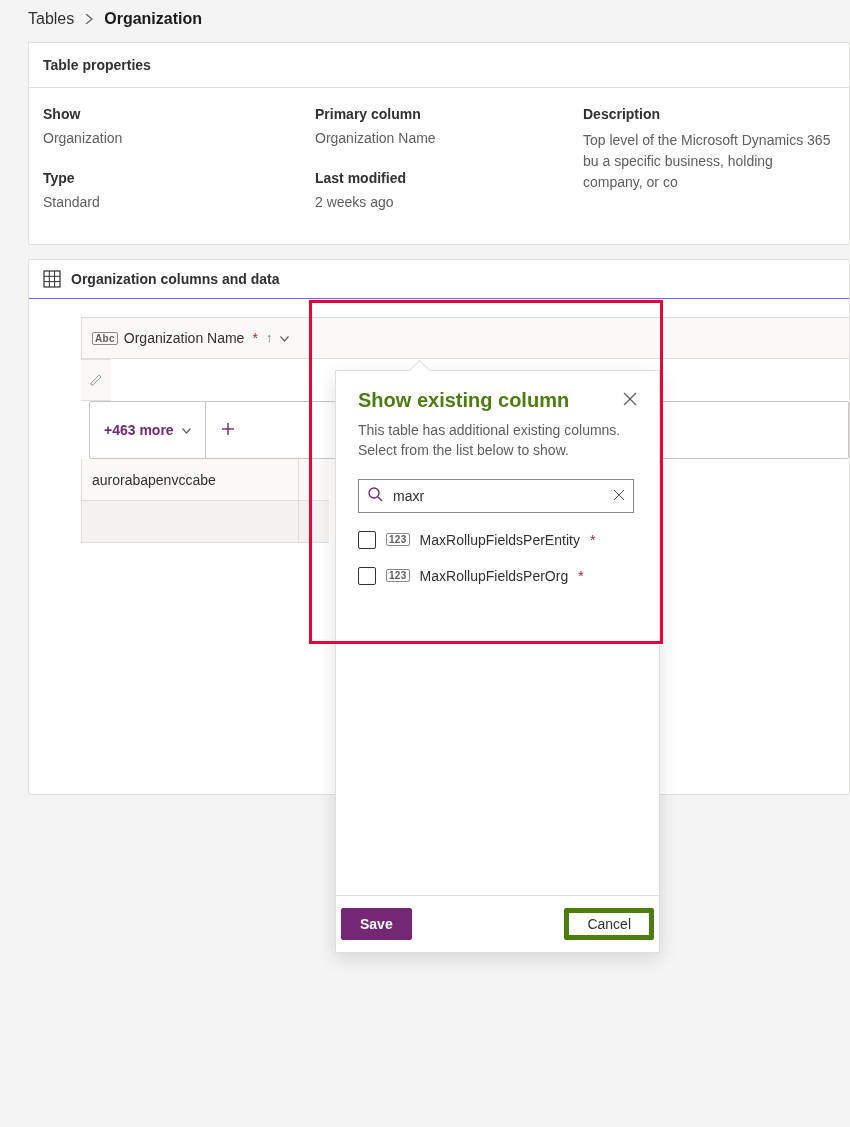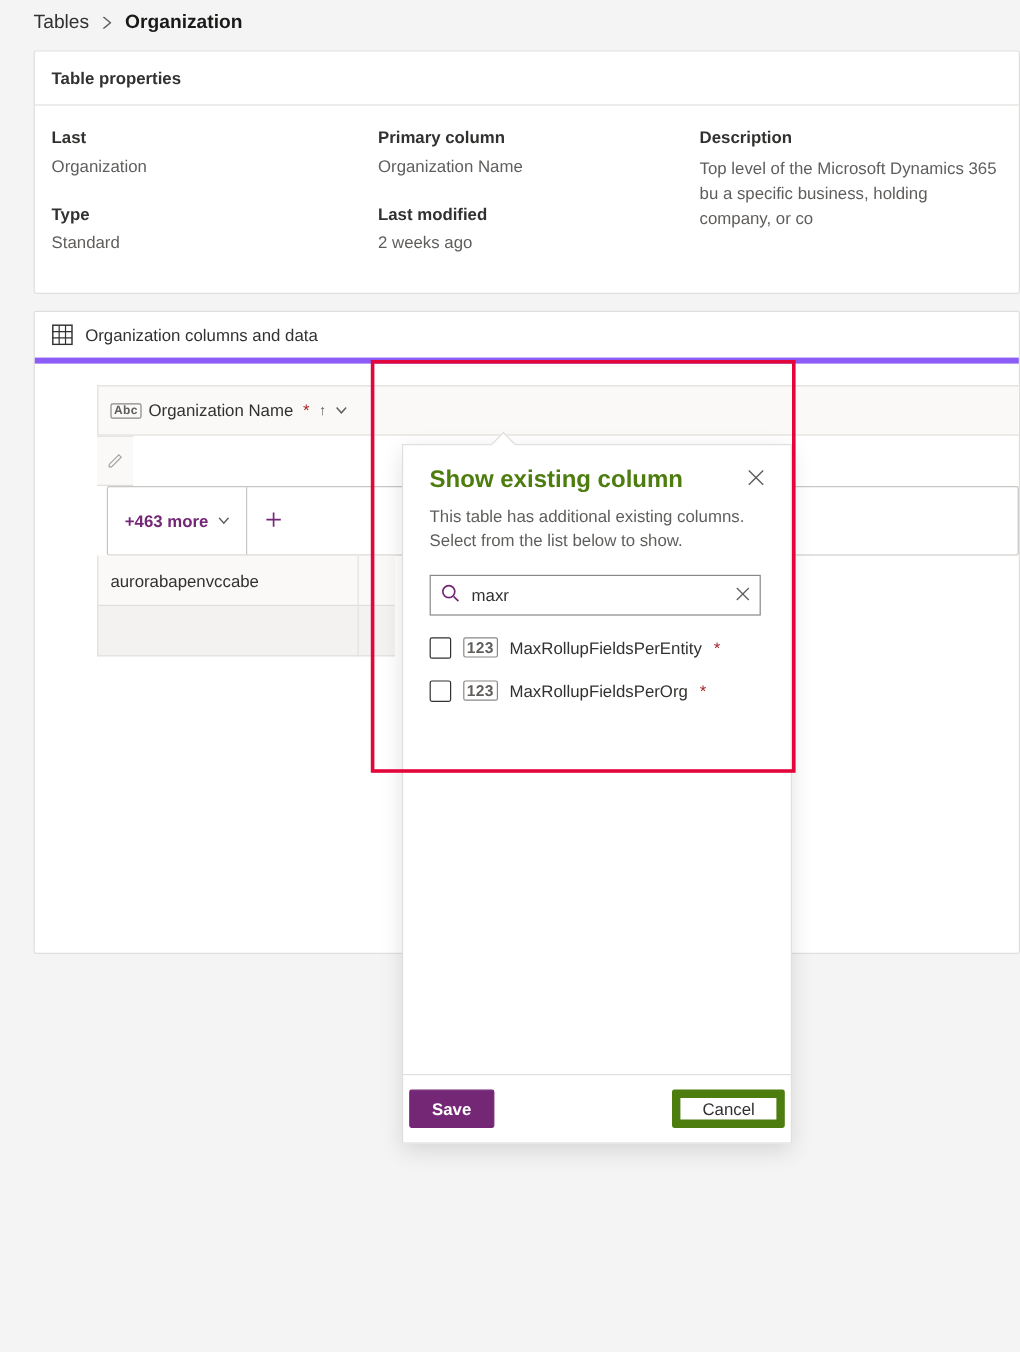--- a/index.html
+++ b/index.html
@@ -40,22 +40,22 @@
   .prop-col.col2 { width: 268px; }
   .prop-col.col3 { flex: 1; }
   .prop-label { font-weight: 600; font-size: 14px; color: #323130; }
   .prop-value { color: #605e5c; font-size: 14px; }
   .prop-pair { display: flex; flex-direction: column; gap: 8px; }
 
   .columns-card { position: relative; height: 536px; }
   .columns-header {
     display: flex; align-items: center; gap: 10px;
     padding: 10px 14px;
-    border-bottom: 5px solid #8b5cf6;
-    font-weight: 400;
+    border-bottom: 1px solid #8b5cf6;
+    font-weight: 700;
   }
   .grid-icon svg { display: block; }
 
   .grid-area { padding: 18px 0 0 52px; }
   .grid-row { display: flex; align-items: stretch; flex-direction: column; }
   .colhead {
     background: #faf9f8;
     border: 1px solid #e1dfdd;
     border-right: none;
     height: 42px;
@@ -178,41 +178,41 @@
   .search-wrap .clr { color: #605e5c; cursor: pointer; }
 
   .option-row {
     display: flex; align-items: center; gap: 10px;
     margin-top: 18px;
   }
   .option-row .cb {
     width: 18px; height: 18px; border: 1px solid #323130; border-radius: 2px; background: #fff;
   }
   .option-row .num-badge {
-    font-size: 13px; border: 1px solid #8a8886; padding: 0 2px; border-radius: 2px; color: #605e5c; font-weight: 600; letter-spacing: .3px;
+    font-size: 10px; border: 1px solid #8a8886; padding: 0 2px; border-radius: 2px; color: #605e5c; font-weight: 600; letter-spacing: .3px;
   }
   .option-row .opt-label { color: #323130; }
   .option-row .req { color: #a4262c; }
 
   .popover-spacer { height: 300px; }
 
   .popover-footer {
     border-top: 1px solid #e1dfdd;
     padding: 12px 5px;
     display: flex; justify-content: space-between; gap: 0;
   }
   .btn {
     height: 32px; padding: 0 18px;
     border-radius: 2px;
     font-size: 14px; font-weight: 600;
     display: flex; align-items: center; justify-content: center;
     cursor: pointer;
   }
   .btn-primary { background: #742774; color: #fff; border: 1px solid #742774; }
-  .btn-secondary { background: #fff; color: #323130; border: 7px solid #4d7c0f; font-weight: 400; }
+  .btn-secondary { background: #fff; color: #323130; border: 5px solid #4d7c0f; font-weight: 400; }
 </style>
 </head>
 <body>
 
 <div class="page">
 
   <div class="breadcrumb">
     <span class="bc-link">Tables</span>
     <span class="chev">
       <svg width="10" height="10" viewBox="0 0 10 10">
@@ -220,21 +220,21 @@
         </svg>
     </span>
     <span class="bc-current">Organization</span>
   </div>
 
   <div class="card">
     <div class="card-header">Table properties</div>
     <div class="props-body">
       <div class="prop-col col1">
         <div class="prop-pair">
-          <div class="prop-label">Last</div>
+          <div class="prop-label">Show</div>
           <div class="prop-value">Organization</div>
         </div>
         <div class="prop-pair">
           <div class="prop-label">Type</div>
           <div class="prop-value">Standard</div>
         </div>
       </div>
       <div class="prop-col col2">
         <div class="prop-pair">
           <div class="prop-label">Primary column</div>

